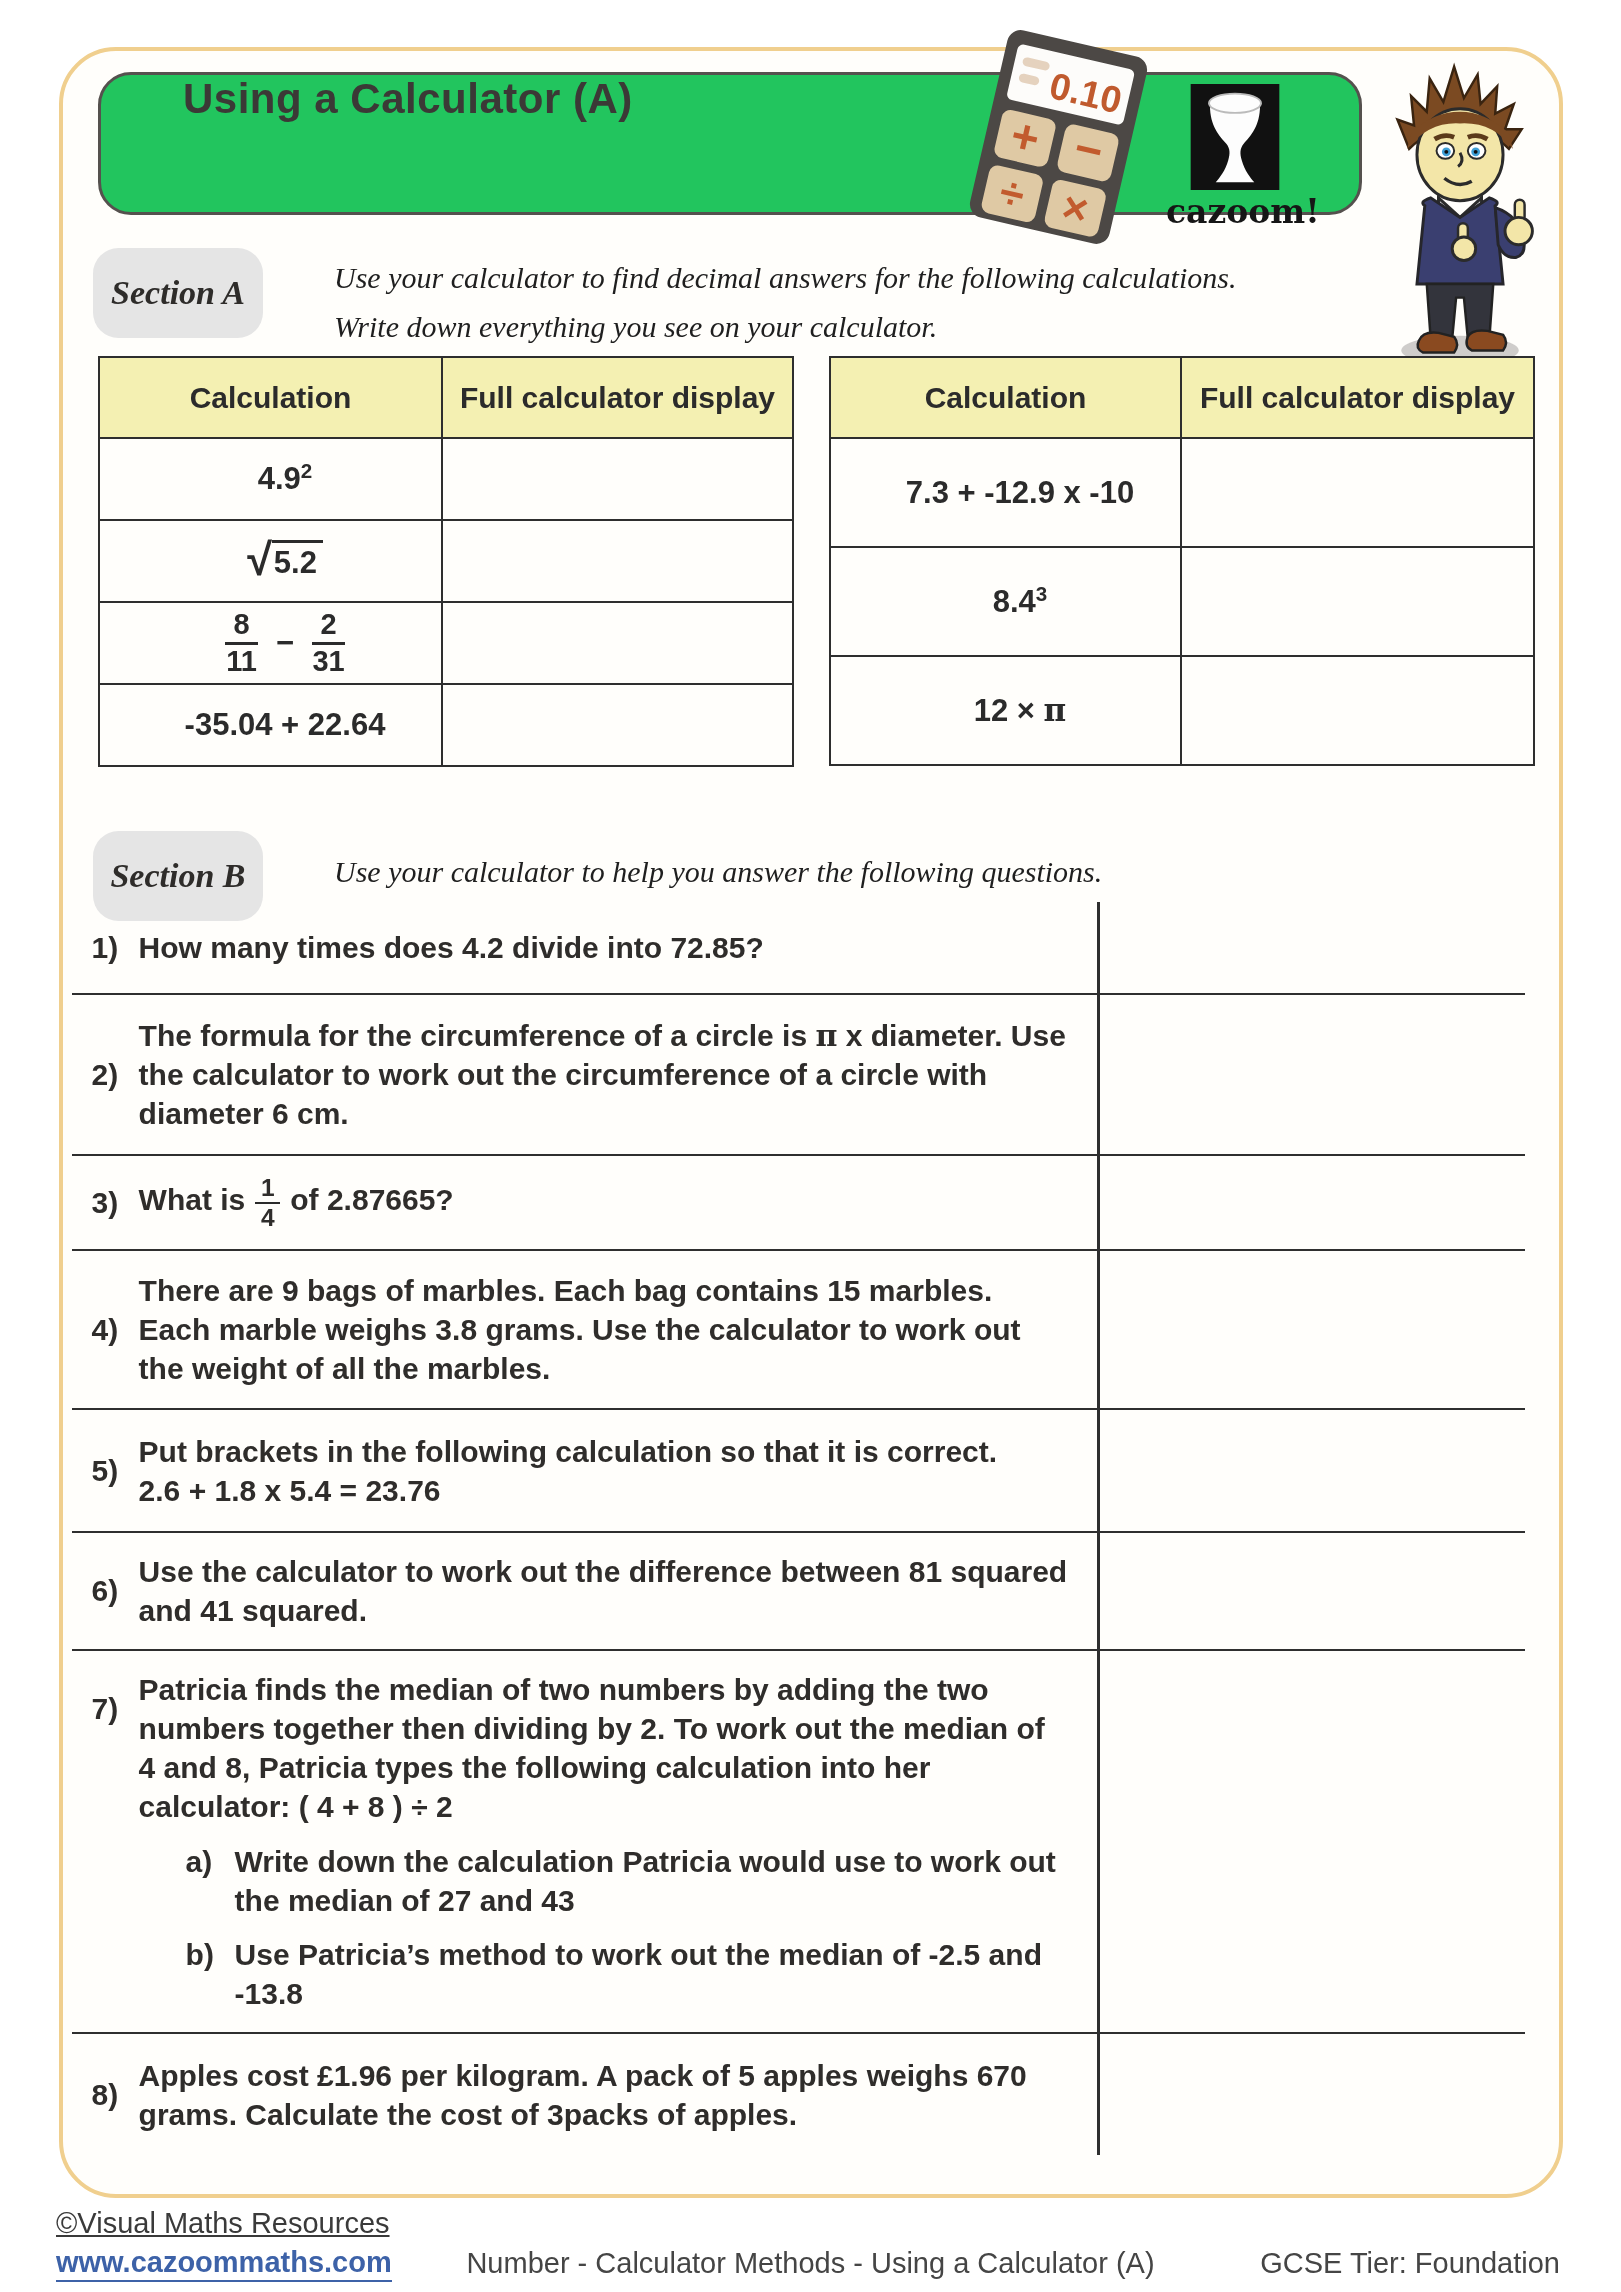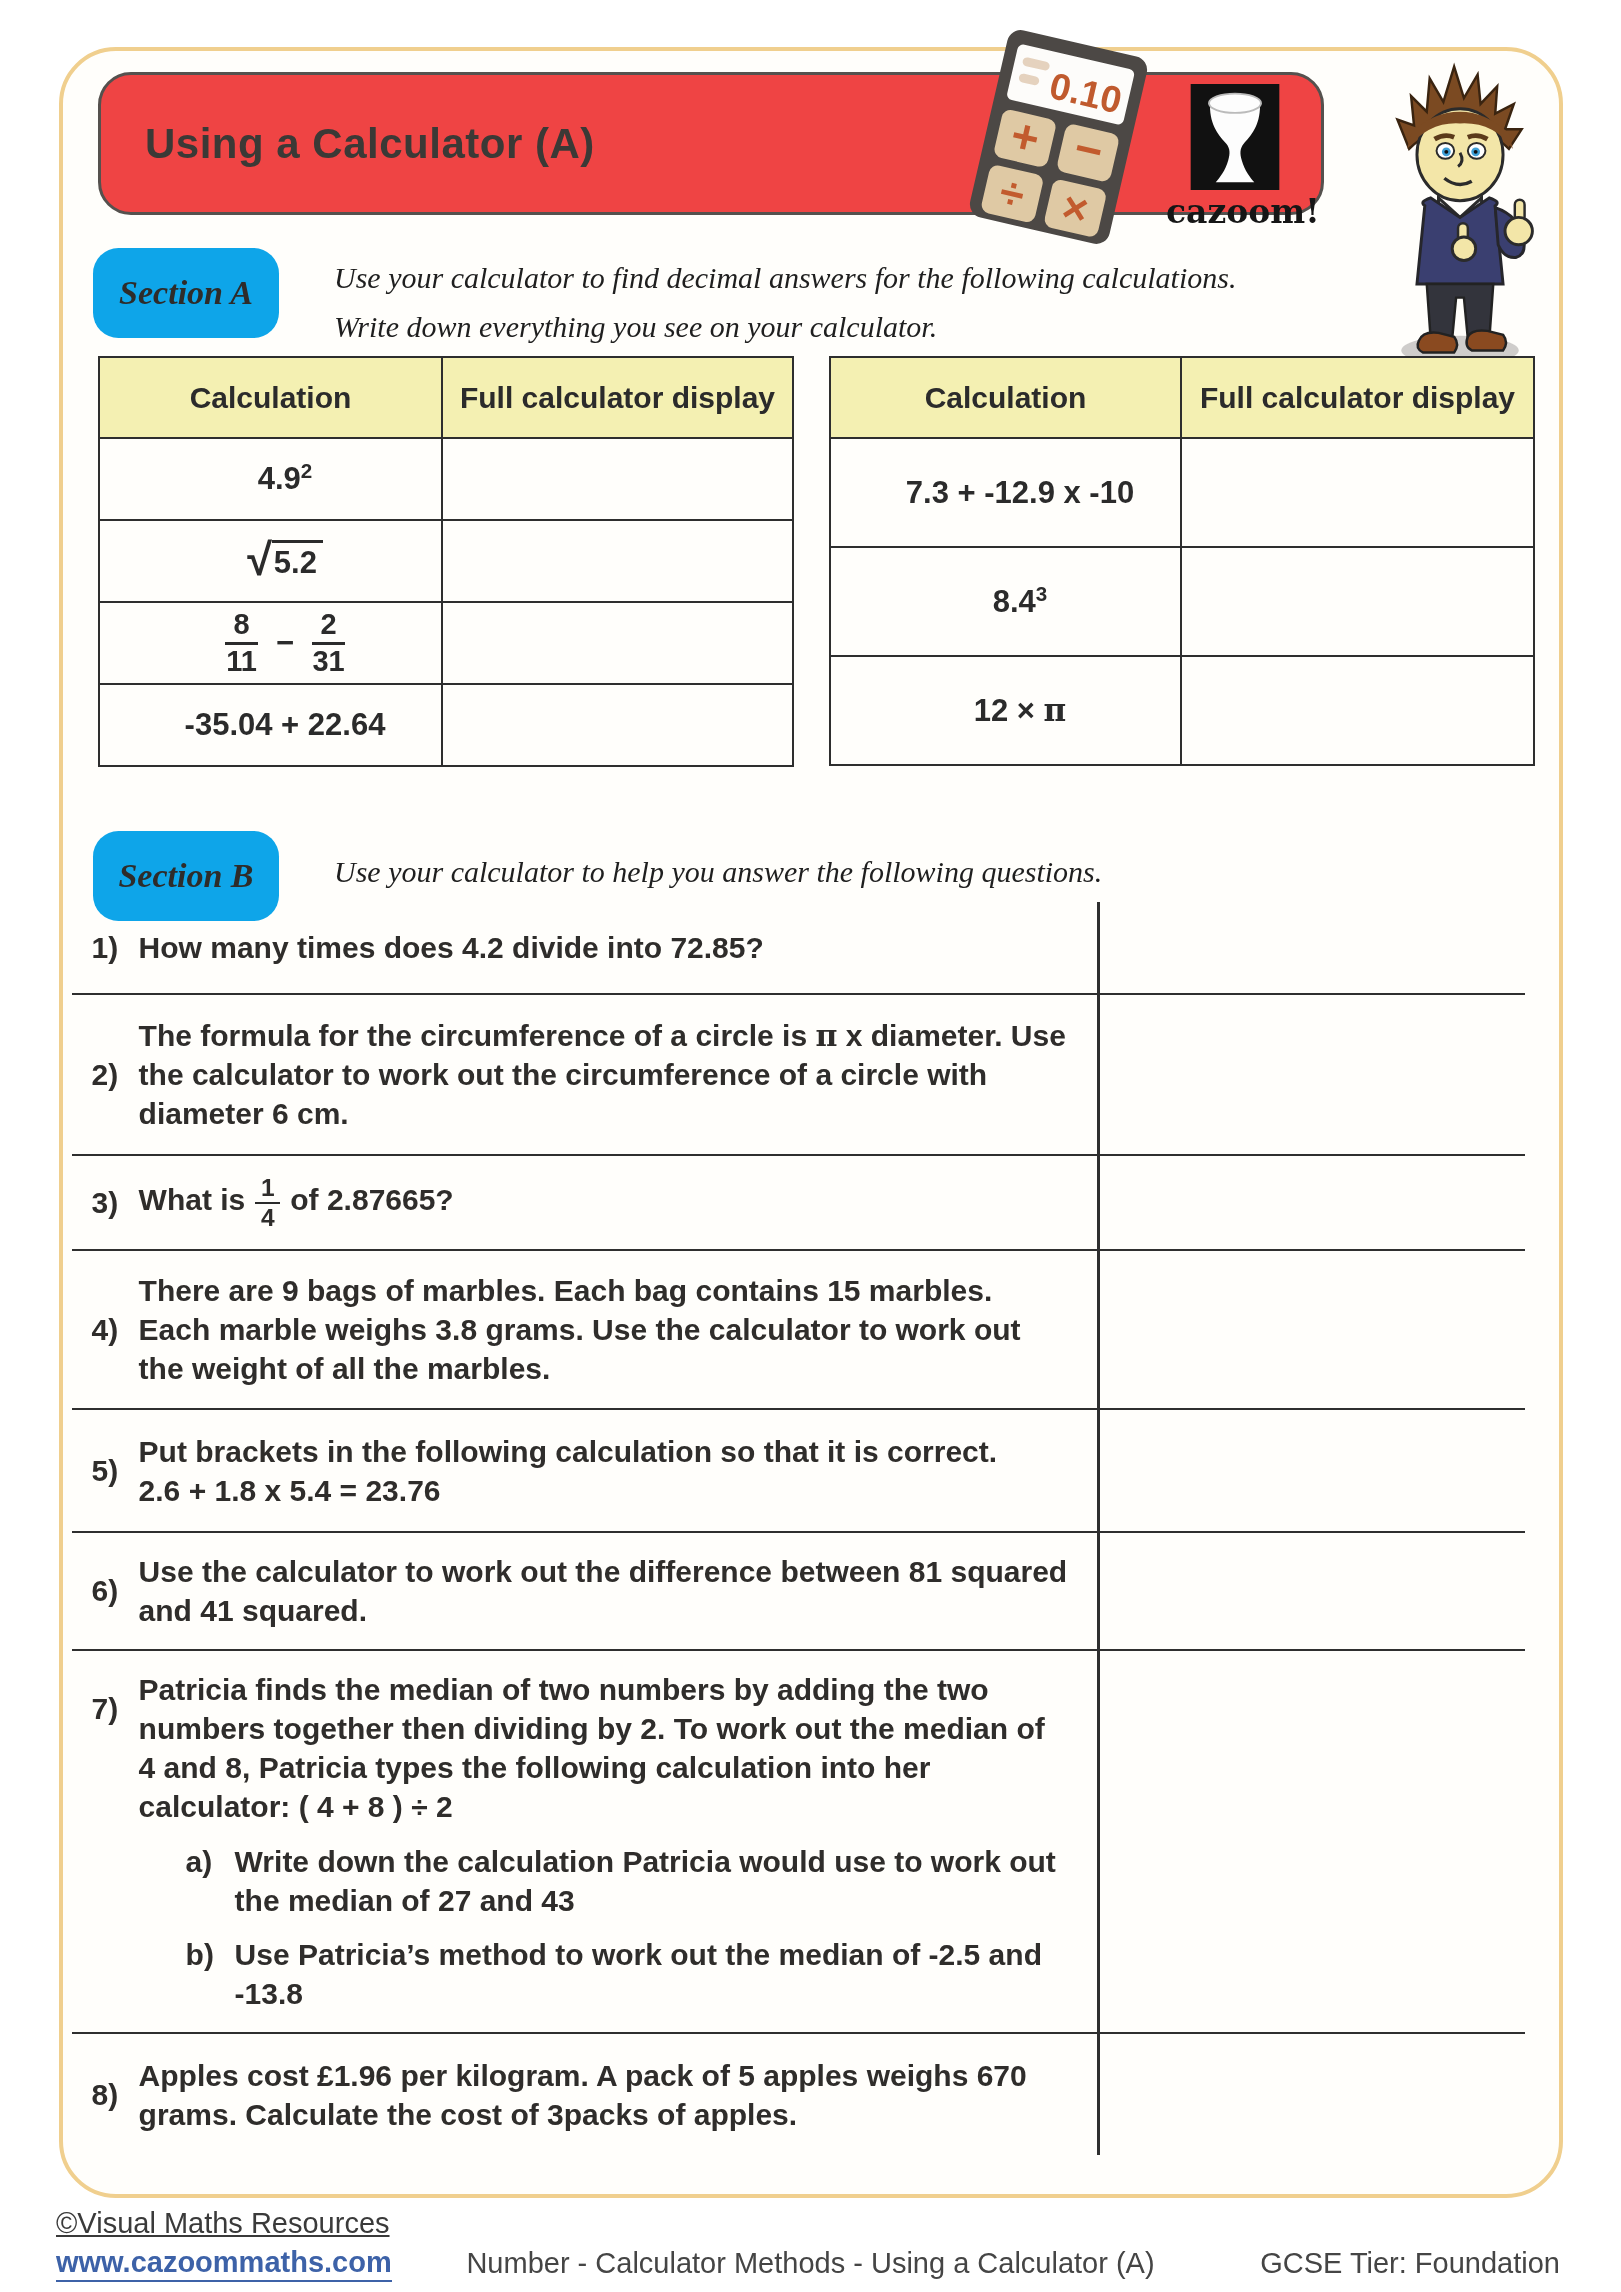--- a/index.html
+++ b/index.html
@@ -5,38 +5,38 @@
   html,body{margin:0;padding:0;background:#ffffff;}
   #page{position:relative;width:1621px;height:2293px;background:#ffffff;
         font-family:"Liberation Sans",sans-serif;color:#2f2d2b;overflow:hidden;}
 
   
   .page-frame{position:absolute;left:59px;top:47px;width:1496px;height:2143px;
               border:4.9px solid #F0CF8E;border-radius:57px;background:#FFFEFB;}
 
   
   .title-box{position:absolute;left:98px;top:72px;width:1220px;height:137px;
-             background:#ef4444;border:3.9px solid #55514E;border-radius:33px;
-             display:flex;align-items:center;}
+             background:#22c55e;border:3.9px solid #55514E;border-radius:33px;
+             display:flex;align-items:flex-start;padding-left:38px;}
   .title-box h1{margin:0 0 0 44px;font-size:42px;font-weight:bold;color:#3B3936;letter-spacing:0.5px;}
 
   
   .calc-icon{position:absolute;left:985px;top:39px;width:147px;height:196px;
              transform:rotate(13deg);}
 
   
   .logo-wrap{position:absolute;left:1166px;top:84px;width:137px;text-align:center;}
   .logo-mark{width:90px;height:106px;margin:0 auto;display:block;}
   .logo-text{font-family:"DejaVu Serif",serif;font-weight:bold;font-size:33px;color:#161616;margin-top:2px;}
 
   
   .mascot{position:absolute;left:1370px;top:51px;width:181px;height:323px;}
 
   
-  .section-label{position:absolute;width:186px;height:90px;background:#0ea5e9;border-radius:25.5px;
+  .section-label{position:absolute;width:170px;height:90px;background:#e5e5e5;border-radius:25.5px;
                  display:flex;align-items:center;justify-content:center;}
   .section-label span{font-family:"Liberation Serif",serif;font-style:italic;font-weight:bold;
                       font-size:34px;color:#2E2C2A;}
   .label-a{left:93px;top:248px;}
   .label-b{left:93px;top:831px;}
 
   .instr{position:absolute;left:334px;font-family:"Liberation Serif",serif;font-style:italic;
          font-size:30px;color:#1F1F1F;line-height:49px;}
   .instr-a{top:253px;}
   .instr-b{top:847px;}

